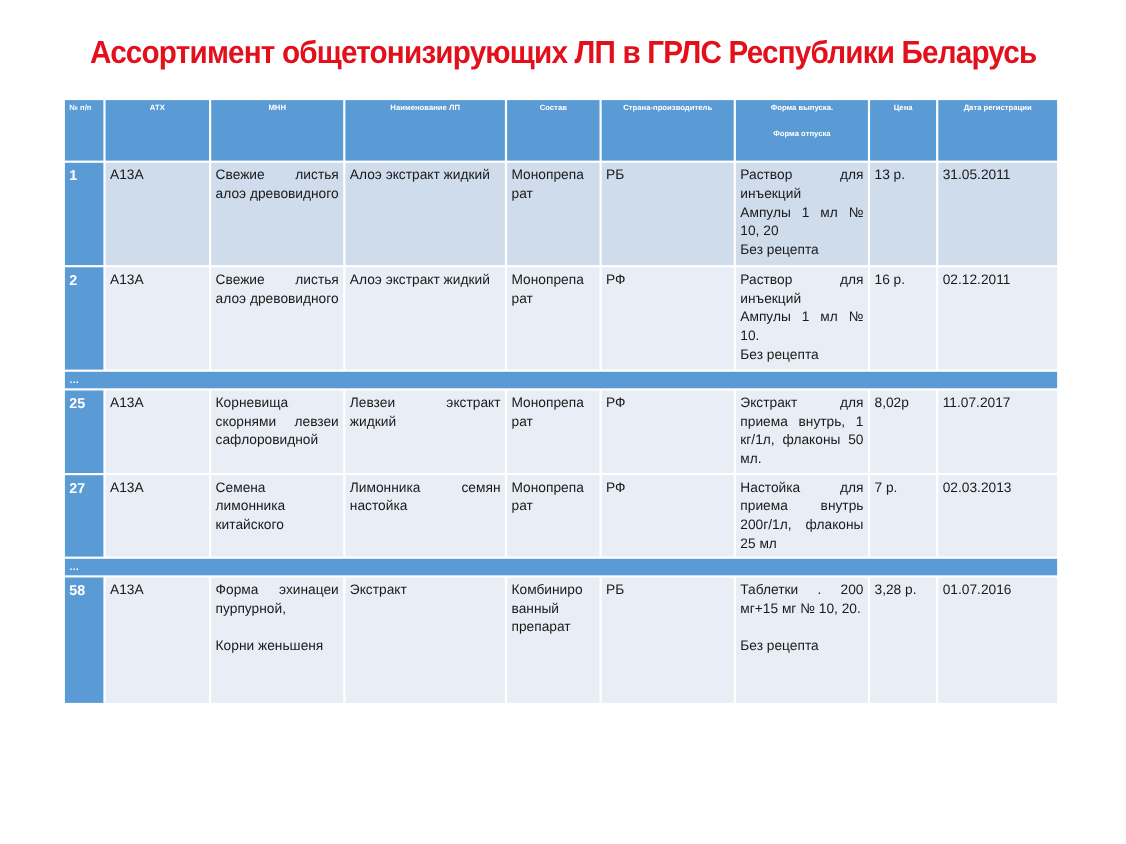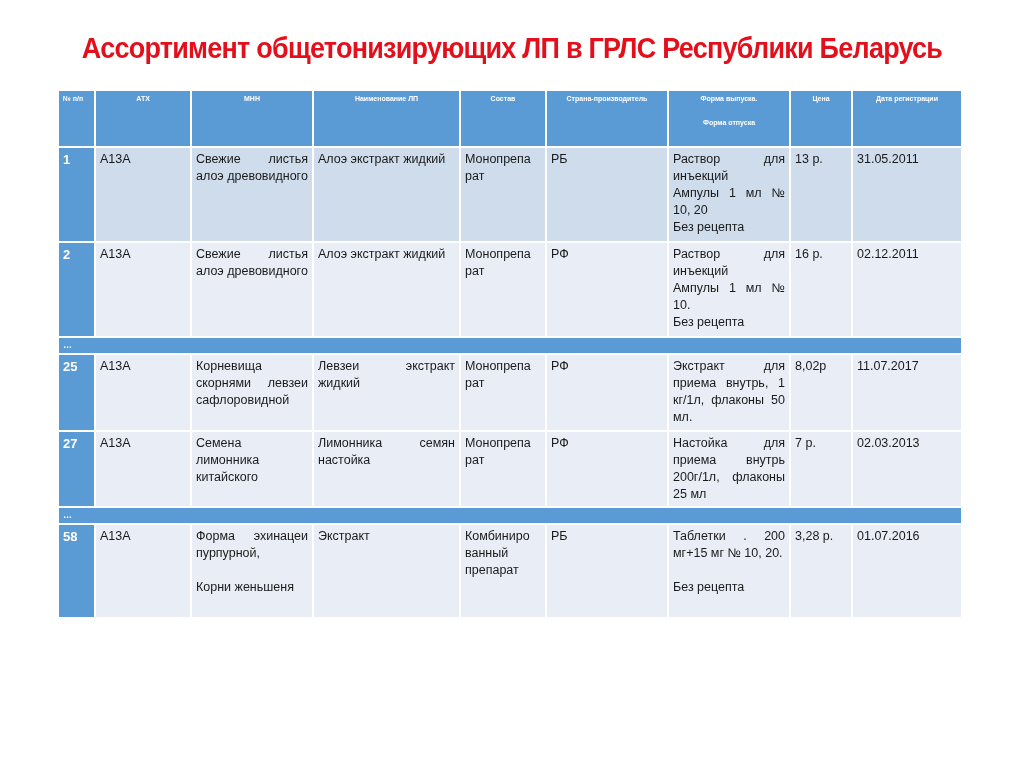--- a/index.html
+++ b/index.html
@@ -133,21 +133,21 @@
         <span class="line">Настойка для приема внутрь 200г/1л, флаконы 25 мл</span>
       </td>
       <td>7 р.</td>
       <td>02.03.2013</td>
     </tr>
 
     <tr class="sep">
       <td colspan="9">…</td>
     </tr>
 
-    <tr class="even" style="height:92px">
+    <tr class="even" style="height:114px">
       <td class="num">58</td>
       <td>А13А</td>
       <td class="just">
         <span class="line">Форма эхинацеи пурпурной,</span>
         <span class="line" style="margin-top:17px">Корни женьшеня</span>
       </td>
       <td>Экстракт</td>
       <td>Комбиниро ванный препарат</td>
       <td>РБ</td>
       <td class="just">

